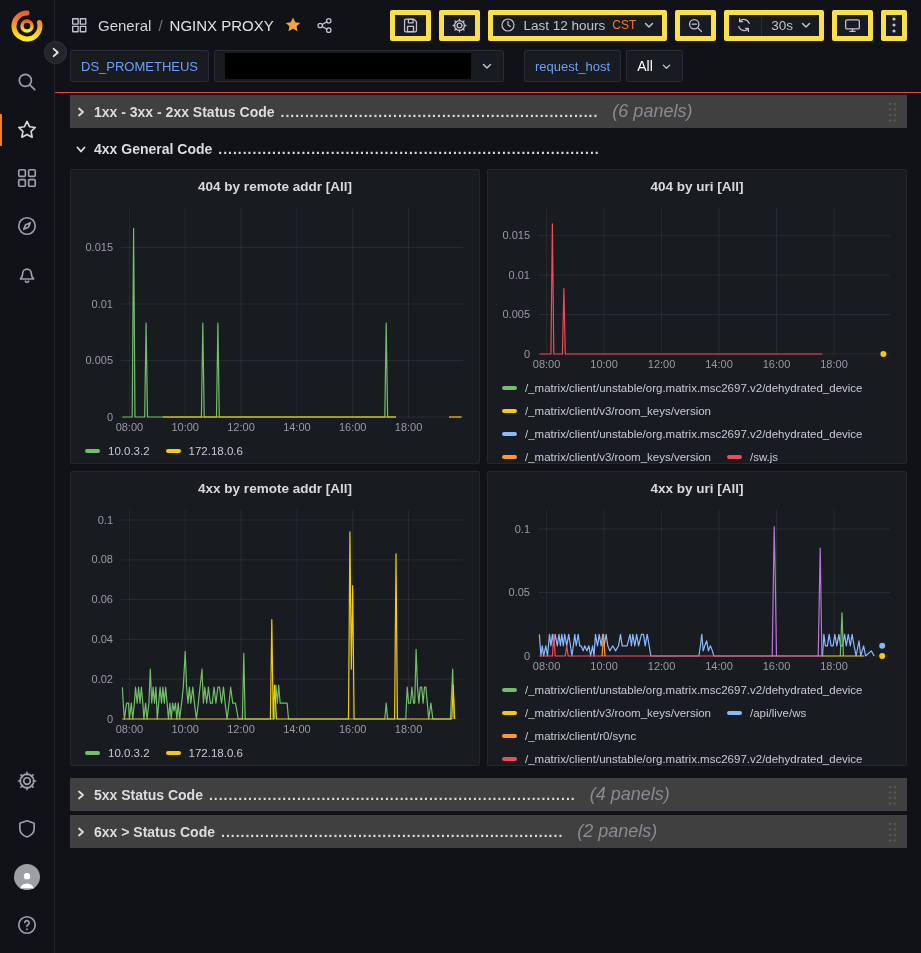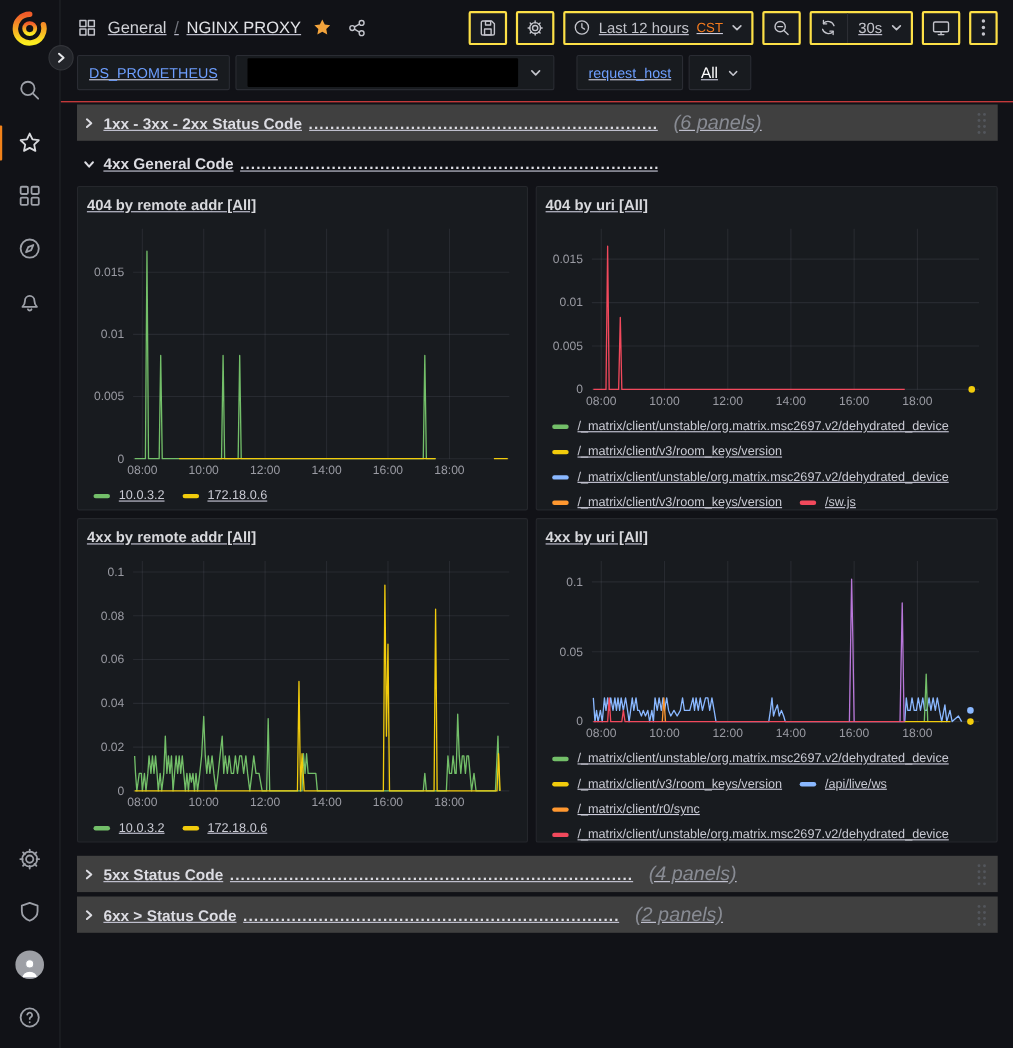--- a/index.html
+++ b/index.html
@@ -33,30 +33,30 @@
   .expand-btn {
     position: absolute; left: 44px; top: 41px; width: 23px; height: 23px;
     background: #23252a; border: 1px solid #33353a; border-radius: 50%;
     display: flex; align-items: center; justify-content: center; cursor: pointer; z-index: 9;
   }
   .avatar-circle {
     width: 26px; height: 26px; border-radius: 50%; background: #9d9fa5;
     display: flex; align-items: flex-end; justify-content: center; overflow: hidden;
   }
   
-  .main { position: absolute; left: 55px; top: 0; right: 0; bottom: 0; text-decoration: underline; }
+  .main { position: absolute; left: 55px; top: 0; right: 0; bottom: 0; }
   .navbar { display: flex; align-items: center; padding: 8px 14px 6px 15px; height: 48px; }
   .crumb-grid { margin-right: 10px; display: flex; cursor: pointer; }
   .crumb { font-size: 15px; color: #d2d3d8; cursor: pointer; white-space: nowrap; }
   .crumb-sep { color: #74767e; margin: 0 7px; font-size: 15px; }
   .crumb-star { margin: 0 4px 0 10px; cursor: pointer; display: flex; }
   .crumb-share { margin-left: 10px; cursor: pointer; display: flex; }
   .nav-actions { margin-left: auto; display: flex; gap: 8px; align-items: center; }
   .btn {
-    height: 31px; min-width: 32px; background: #181b20; border: 2px solid #fde047;
+    height: 31px; min-width: 32px; background: #181b20; border: 5px solid #fde047;
     border-radius: 2px; display: flex; align-items: center; justify-content: center;
     padding: 0 7px; cursor: pointer; gap: 7px; color: #c3c4cb; font-size: 13.5px;
     white-space: nowrap;
   }
   .btn .tz { color: #f57b1e; font-size: 12px; font-weight: 500; }
   .btn .divider { width: 1px; align-self: stretch; background: #2c2e34; margin: 0 2px; }
   
   .varbar { display: flex; align-items: center; padding: 2px 14px 10px 15px; border-bottom: 1px solid #ef4444; }
   .chip {
     height: 32px; display: flex; align-items: center; padding: 0 10px;
@@ -81,21 +81,21 @@
   .row-count { font-style: italic; color: #888b93; font-size: 18px; margin-left: 14px; white-space: nowrap; }
   .row-grip { margin-left: auto; display: flex; cursor: grab; padding: 2px; }
   
   .panel-grid { display: grid; grid-template-columns: 410px 1fr; gap: 7px; margin-bottom: 12px; }
   .panel {
     background: #181b1f; border: 1px solid #25272c; border-radius: 2px;
     height: 295px; padding: 6px 8px 8px; overflow: hidden;
     display: flex; flex-direction: column;
   }
   .panel-title {
-    font-size: 13.5px; font-weight: 600; color: #d8d9dd;
+    text-align: center; font-size: 13.5px; font-weight: 600; color: #d8d9dd;
     height: 24px; line-height: 22px; flex: none; cursor: pointer; white-space: nowrap;
   }
   .plot { flex: none; line-height: 0; }
   .legend {
     display: flex; flex-wrap: wrap; column-gap: 16px; row-gap: 1px;
     padding: 3px 0 0 6px; font-size: 11.5px; color: #c9cad3;
   }
   .lgi { display: flex; align-items: center; white-space: nowrap; height: 22px; cursor: pointer; }
   .lgi i { width: 15px; height: 4px; border-radius: 2px; margin-right: 8px; flex: none; }
   svg text.tick { fill: #9a9ba3; font-size: 11px; font-family: "Liberation Sans", sans-serif; }

